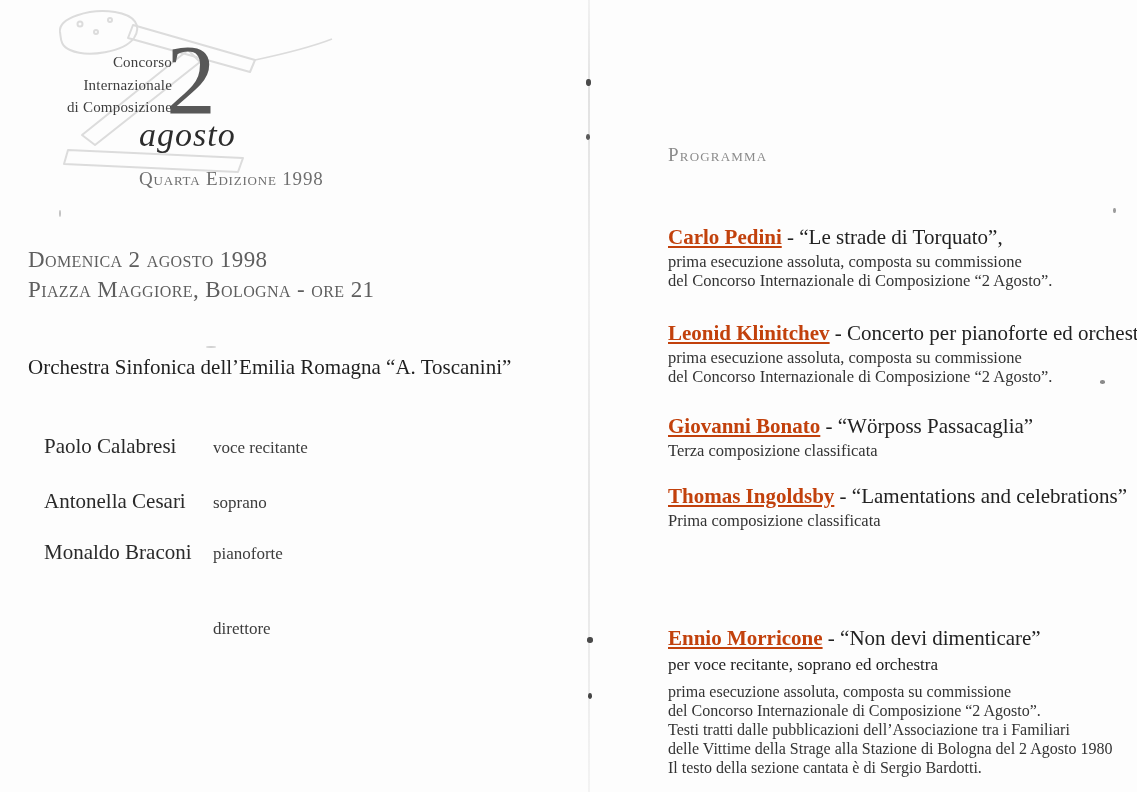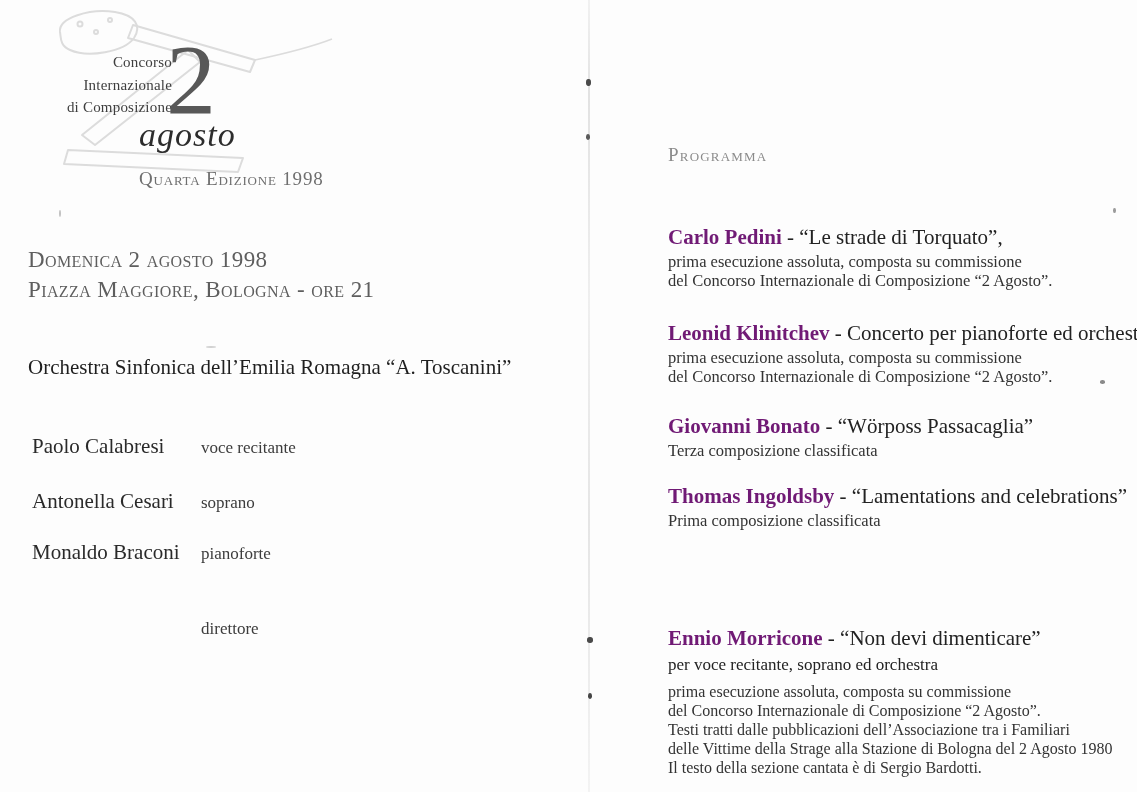--- a/index.html
+++ b/index.html
@@ -27,31 +27,31 @@
   .edition{left:139px;top:168px;font-size:19px;font-variant:small-caps;letter-spacing:.8px;color:#6f6f6f;}
 
   
   .event-date{left:28px;top:247px;}
   .event-venue{left:28px;top:277px;}
   .event-date,.event-venue{font-size:23px;font-variant:small-caps;
     color:var(--heading-gray,#5e5e5e);letter-spacing:.4px;}
   .ensemble{left:28px;top:355px;font-size:21px;color:var(--text-dark,#1f1f1f);}
 
   
-  .performer{left:32px;width:430px;height:28px;text-decoration:underline;}
+  .performer{left:44px;width:430px;height:28px;text-decoration:underline;}
   .p-name{left:0;top:0;font-size:21px;color:#2a2a2a;}
   .p-role{left:169px;top:4px;font-size:17px;color:#3c3c3c;}
 
   
   .prog-heading{left:79px;top:144px;font-size:19px;font-variant:small-caps;
     letter-spacing:1.2px;color:var(--muted-gray,#8b8b8b);}
   .entry{left:79px;width:465px;}
   .entry div{position:static;}
   .e-title{font-size:21px;line-height:26px;color:#222;}
-  .e-name{position:static;font-weight:bold;color:#701a75;}
+  .e-name{position:static;font-weight:bold;color:#c2410c;text-decoration:underline;}
   .e-sep,.e-work{position:static;}
   .e-subtitle{font-size:17px;line-height:27px;color:#222;}
   .e-note{font-size:16.5px;line-height:18.5px;color:#333;margin-top:0;}
   .e-title + .e-note{margin-top:3px;}
   .e-subtitle + .e-note{margin-top:4px;}
   .entry.tight .e-note{font-size:16px;line-height:19px;}
 
   
   .fold{position:absolute;left:588px;top:0;width:2px;height:792px;
     background:linear-gradient(to bottom,#f1f1f1,#e2e2e2 12%,#efefef 38%,#e5e5e5 66%,#f3f3f3);}

